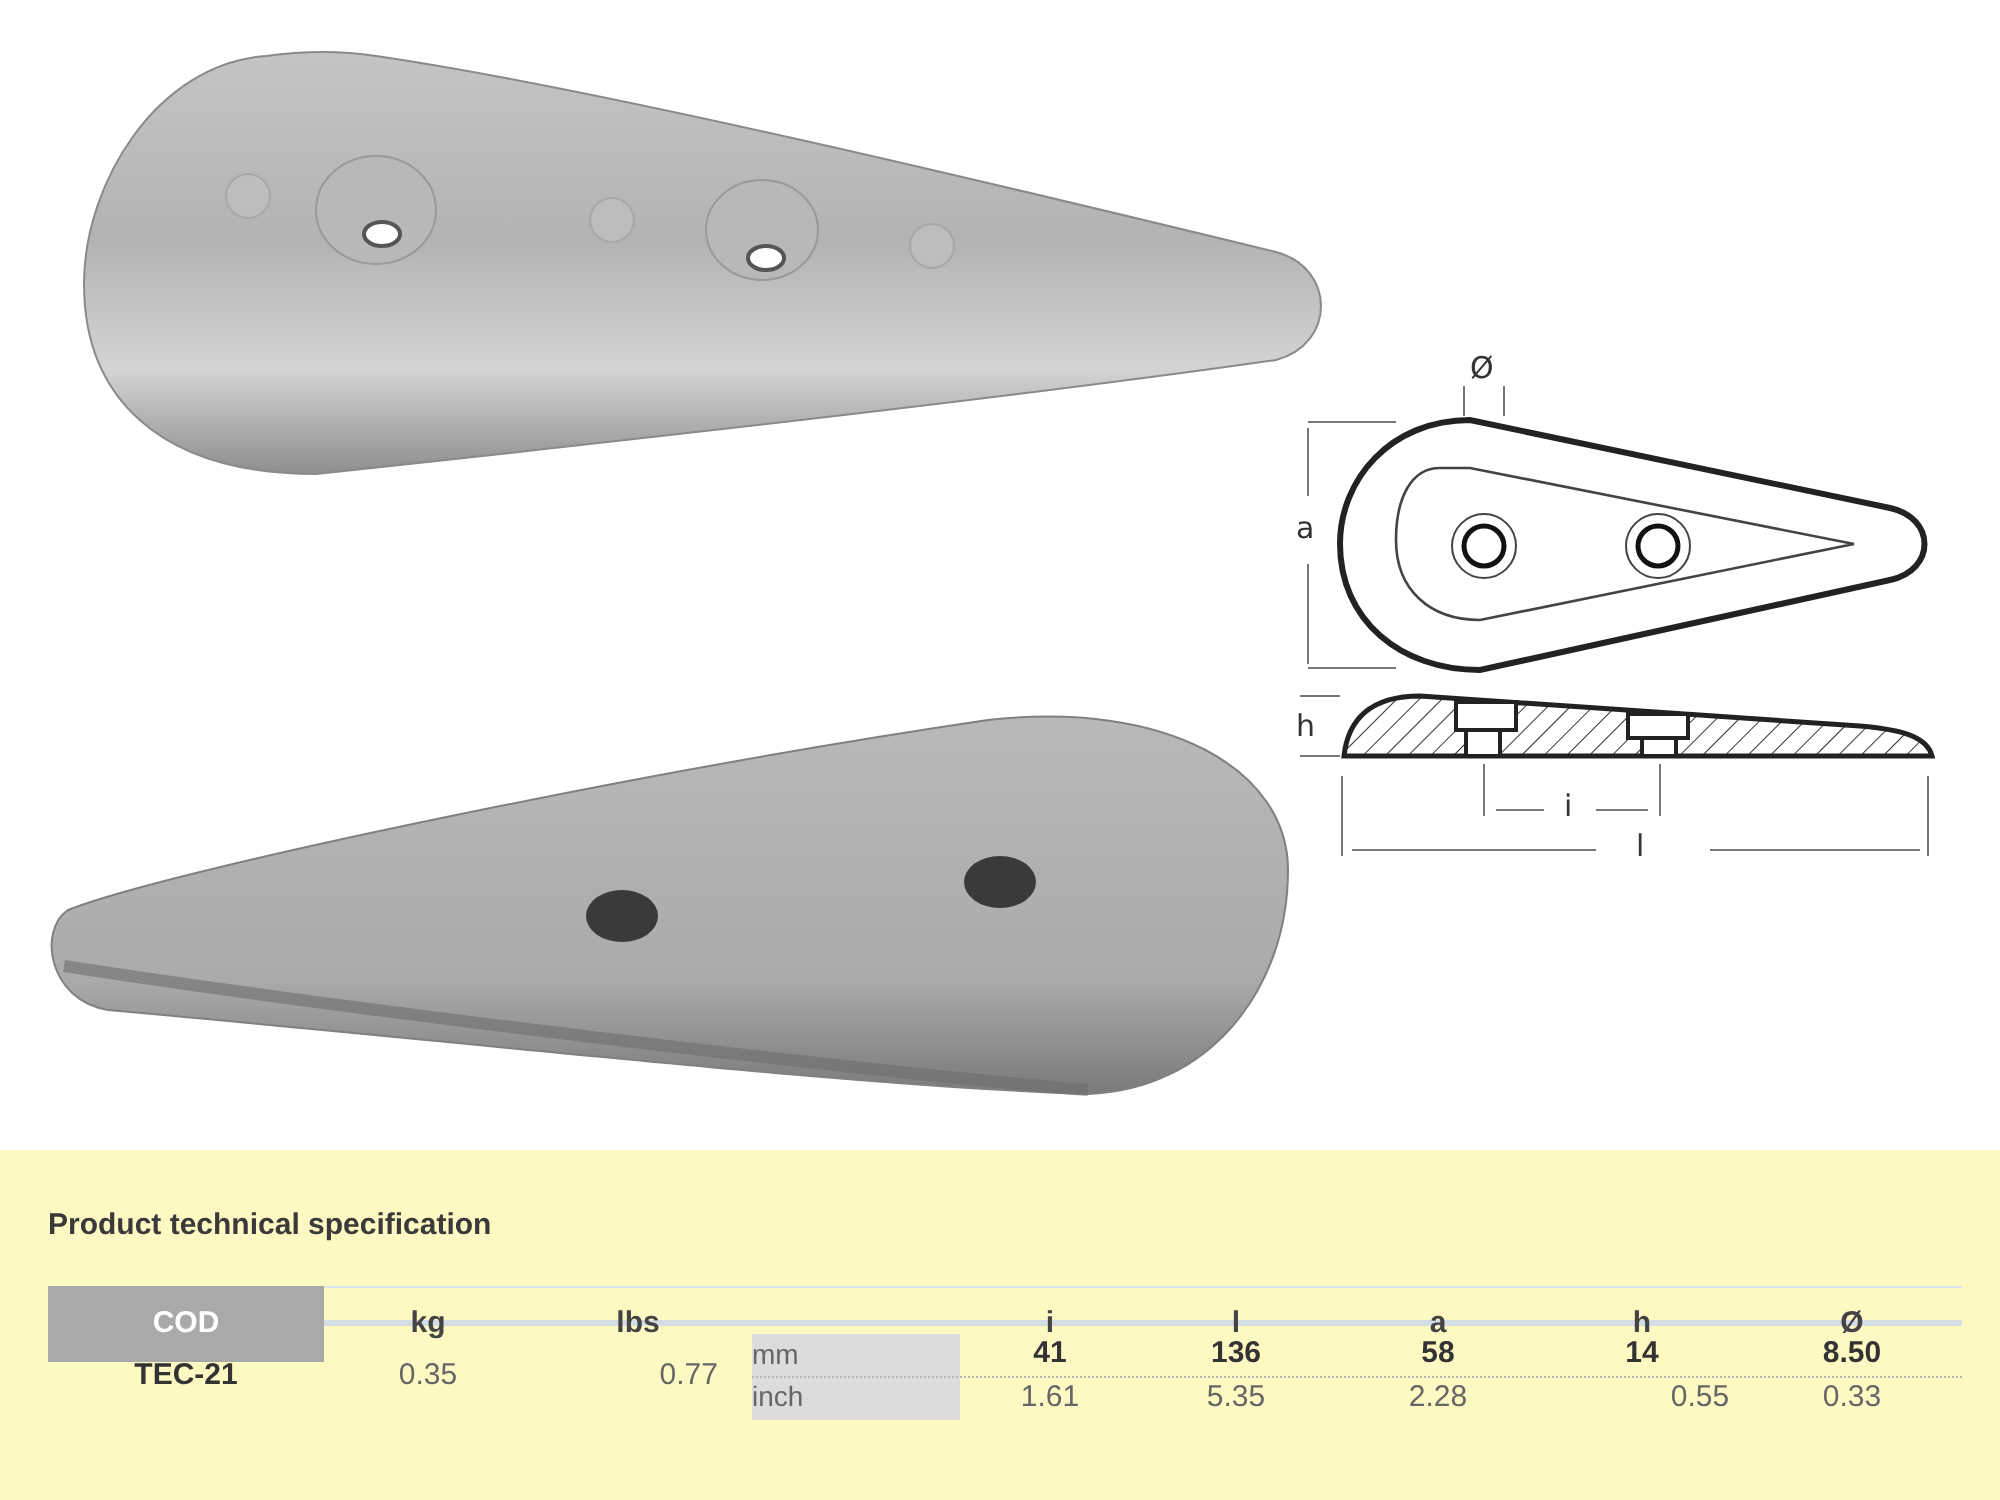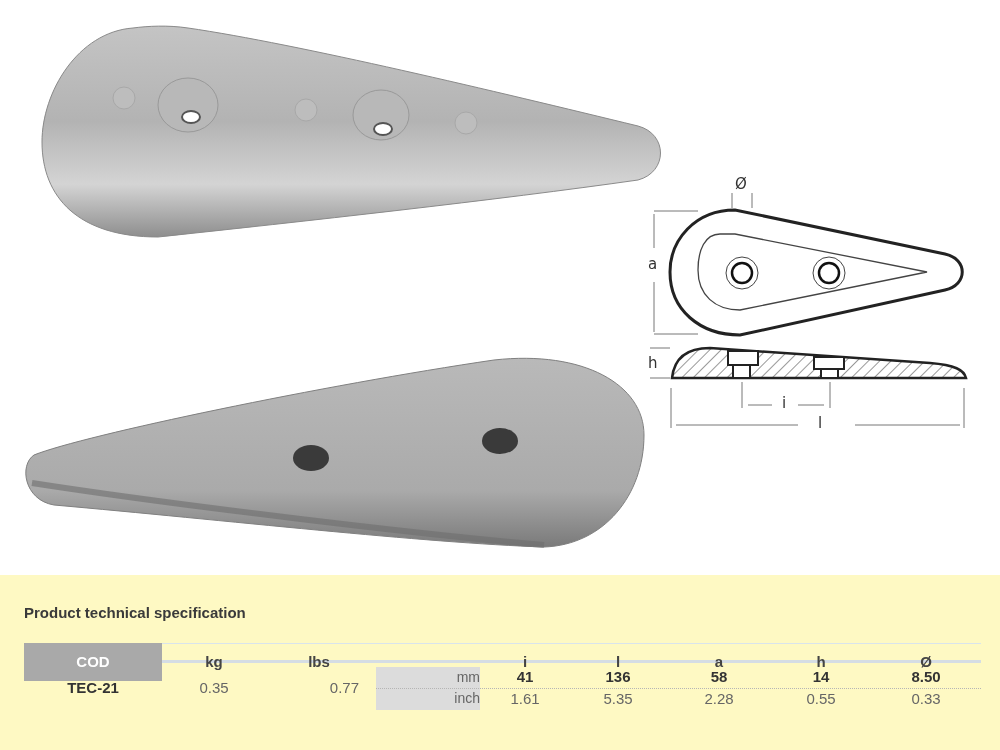--- a/index.html
+++ b/index.html
@@ -28,21 +28,21 @@
   .hdr-row .cod { left: 0; width: 138px; background: #a9a9a9; color: #ffffff; height: 38px; top: -1px; line-height: 38px; }
 
   .data-row { position: relative; height: 50px; }
   .data-row .single { top: 0; height: 50px; line-height: 50px; font-size: 15px; }
   .data-row .code { font-weight: bold; color: #333; }
   .data-row .light { color: #666; }
 
   .unit-box {
     position: absolute; left: 352px; top: 4px; width: 104px; height: 43px; background: #dcdcdc;
   }
-  .unit { position: absolute; left: 0; width: 104px; text-align: right; font-size: 14px; color: #666; }
+  .unit { position: absolute; left: 0; width: 104px; text-align: left; font-size: 14px; color: #666; }
   .unit.mm { top: 2px; }
   .unit.inch { top: 23px; }
   .dotline { position: absolute; top: 25px; left: 352px; width: 605px; border-top: 1px dotted #b5b5b5; }
 
   .val { position: absolute; width: 80px; text-align: center; font-size: 15px; }
   .val.mm { top: 5px; font-weight: bold; color: #333; }
   .val.in { top: 27px; color: #666; }
 </style>
 </head>
 <body>
@@ -158,18 +158,18 @@
       </div>
       <div class="dotline"></div>
 
       <div class="val mm" style="left:461px;">41</div>
       <div class="val in" style="left:461px;">1.61</div>
       <div class="val mm" style="left:554px;">136</div>
       <div class="val in" style="left:554px;">5.35</div>
       <div class="val mm" style="left:655px;">58</div>
       <div class="val in" style="left:655px;">2.28</div>
       <div class="val mm" style="left:757px;">14</div>
-      <div class="val in" style="left:757px;">0.55</div>
+      <div class="val in" style="left:786px;">0.55</div>
       <div class="val mm" style="left:862px;">8.50</div>
       <div class="val in" style="left:862px;">0.33</div>
     </div>
   </div>
 </div>
 
 </body></html>

